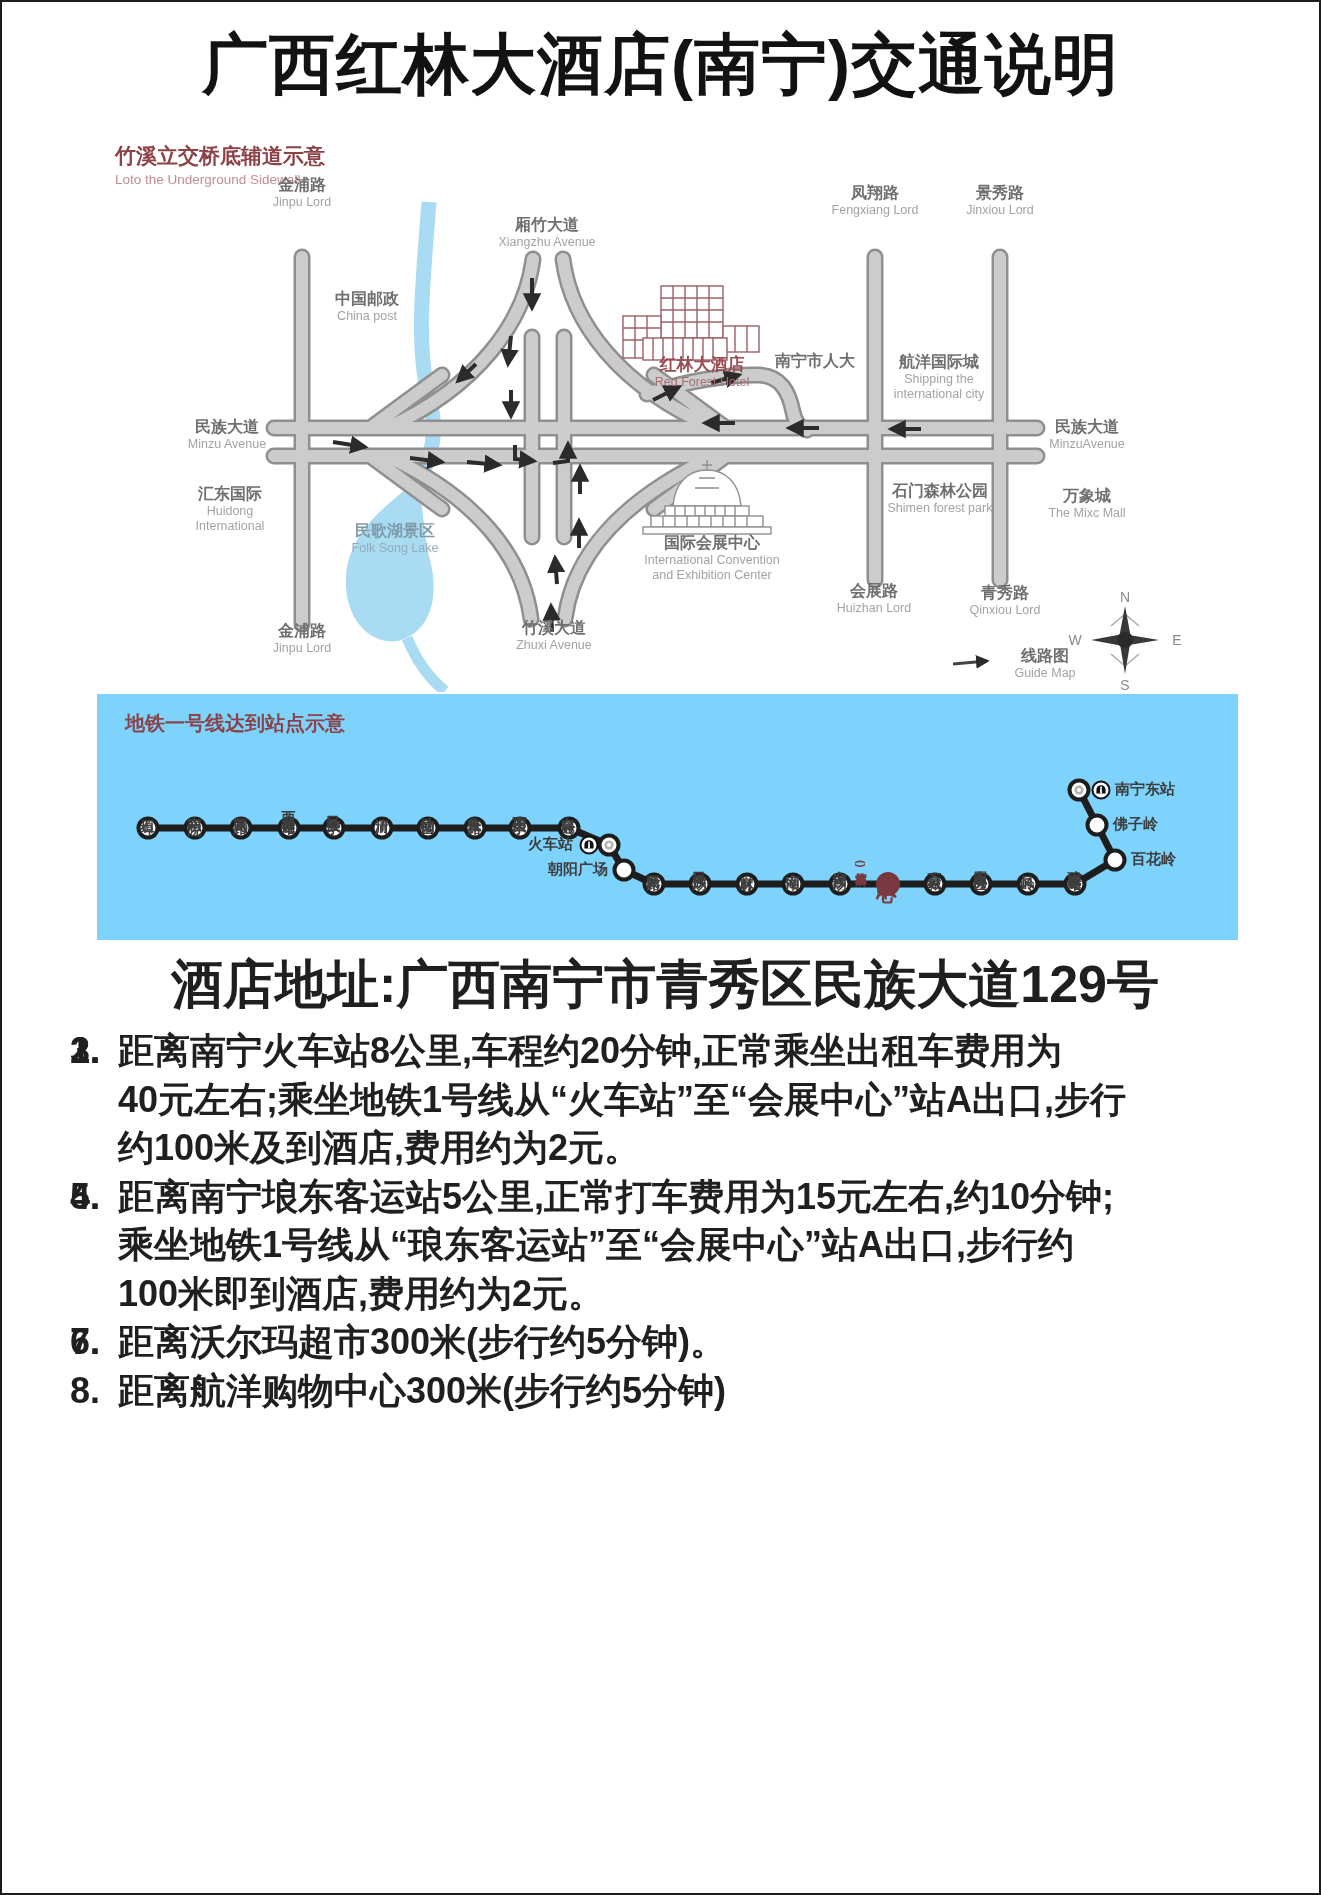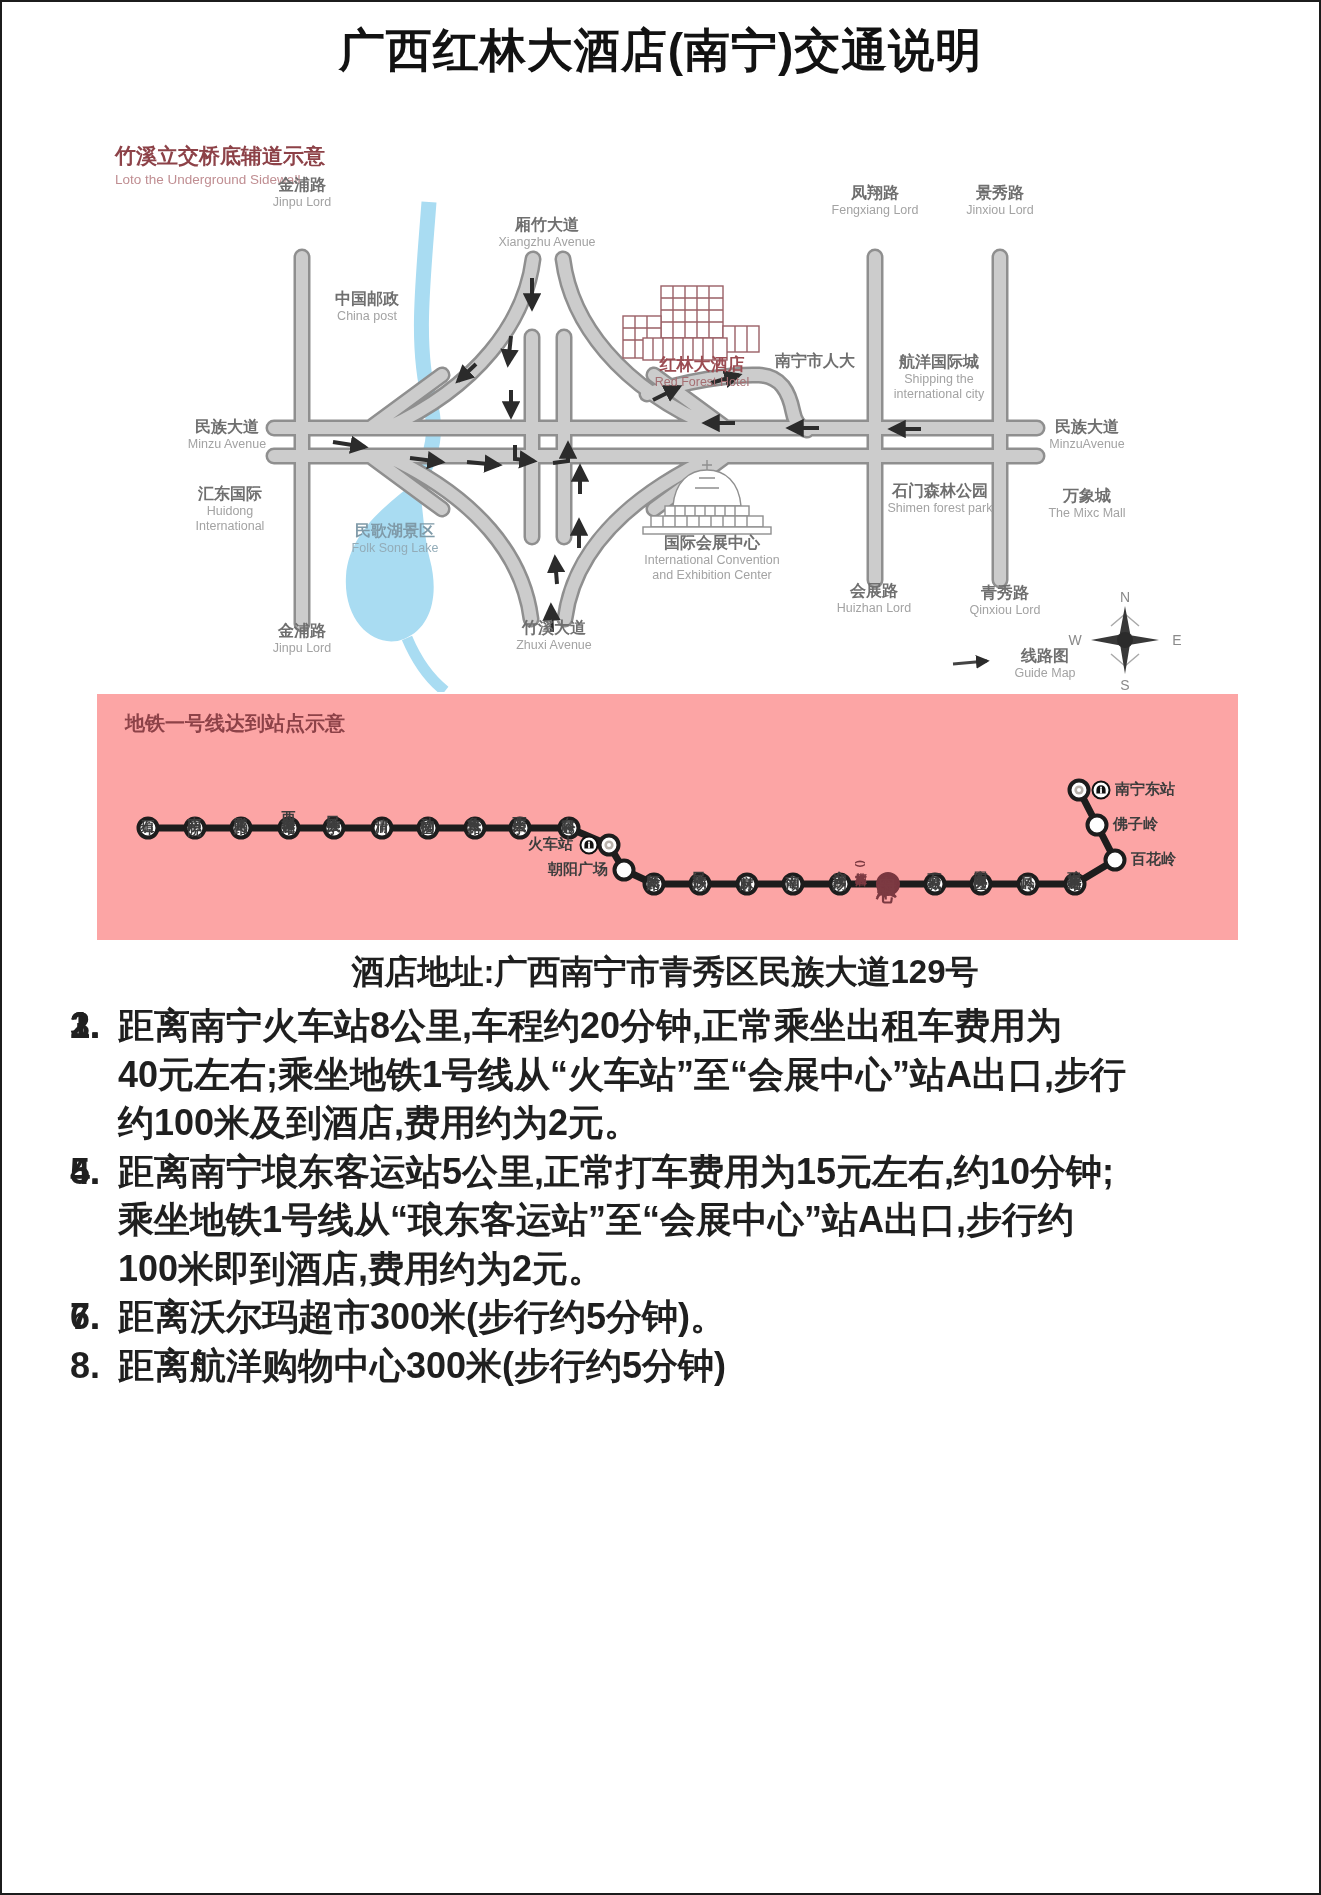--- a/index.html
+++ b/index.html
@@ -1,46 +1,46 @@
 <!DOCTYPE html>
 <html><head>
 <meta charset="utf-8">
 <style>
   html,body{margin:0;padding:0;background:#888;}
   .page{position:relative;width:1321px;height:1895px;background:#fff;margin:0 auto;
         border:2px solid #1c1c1c;box-sizing:border-box;overflow:hidden;
         font-family:"Liberation Sans",sans-serif;}
   
   .page-title{position:absolute;left:0;top:18px;width:100%;text-align:center;
-        font-size:46px;font-weight:900;color:#121212;letter-spacing:1px;}
+        font-size:66px;font-weight:900;color:#121212;letter-spacing:1px;}
   
   .road-map{position:absolute;left:85px;top:130px;width:1150px;height:560px;}
   .road-map svg{position:absolute;left:0;top:0;}
   .map-title{position:absolute;left:28px;top:10px;}
   .map-title .zh{font-size:21px;font-weight:800;color:#8d4248;}
   .map-title .en{font-size:13.5px;color:#c08e92;margin-top:2px;}
   .map-label{position:absolute;width:240px;margin-left:-120px;text-align:center;pointer-events:none;}
   .map-label .zh{font-size:16px;font-weight:700;color:#6f6f6f;line-height:18px;}
   .map-label .en{font-size:12.5px;color:#a3a3a3;line-height:15px;white-space:pre-line;margin-top:1px;}
   .map-label.maroon .zh{color:#9b4c52;font-size:17px;}
   .map-label.maroon .en{color:#a56e72;}
   .map-label.lake .zh{color:#7f9aa8;}
   .map-label.lake .en{color:#93acb8;}
   
-  .metro{position:absolute;left:95px;top:692px;width:1141px;height:246px;background:#fca5a5;}
+  .metro{position:absolute;left:95px;top:692px;width:1141px;height:246px;background:#7dd3fc;}
   .metro svg{position:absolute;left:0;top:0;}
   .metro-title{position:absolute;left:28px;top:16px;font-size:20px;font-weight:800;color:#8d4248;}
   .st-v{position:absolute;writing-mode:vertical-rl;text-orientation:mixed;
         font-size:14px;font-weight:700;color:#3d3d3d;letter-spacing:2px;line-height:18px;}
   .st-v.st-hl{font-size:20px;color:#7c3a42;letter-spacing:2px;line-height:24px;}
   .st-v.st-sub{font-size:11.5px;color:#7c3a42;letter-spacing:0;line-height:13px;}
   .st-h{position:absolute;font-size:15px;font-weight:700;color:#3d3d3d;white-space:nowrap;}
   
   .info{position:absolute;left:68px;top:948px;width:1190px;color:#1f1f1f;}
-  .address{text-align:center;font-size:33px;font-weight:800;margin-bottom:7px;}
+  .address{text-align:center;font-size:52px;font-weight:800;margin-bottom:7px;}
   .item{position:relative;padding-left:48px;font-size:36px;font-weight:700;line-height:48.5px;}
   .item .num{position:absolute;left:0;top:0;}
   .item .txt{white-space:pre-line;}
 </style>
 </head>
 <body>
 
 <div class="page">
 
   <div class="page-title">广西红林大酒店(南宁)交通说明</div>

